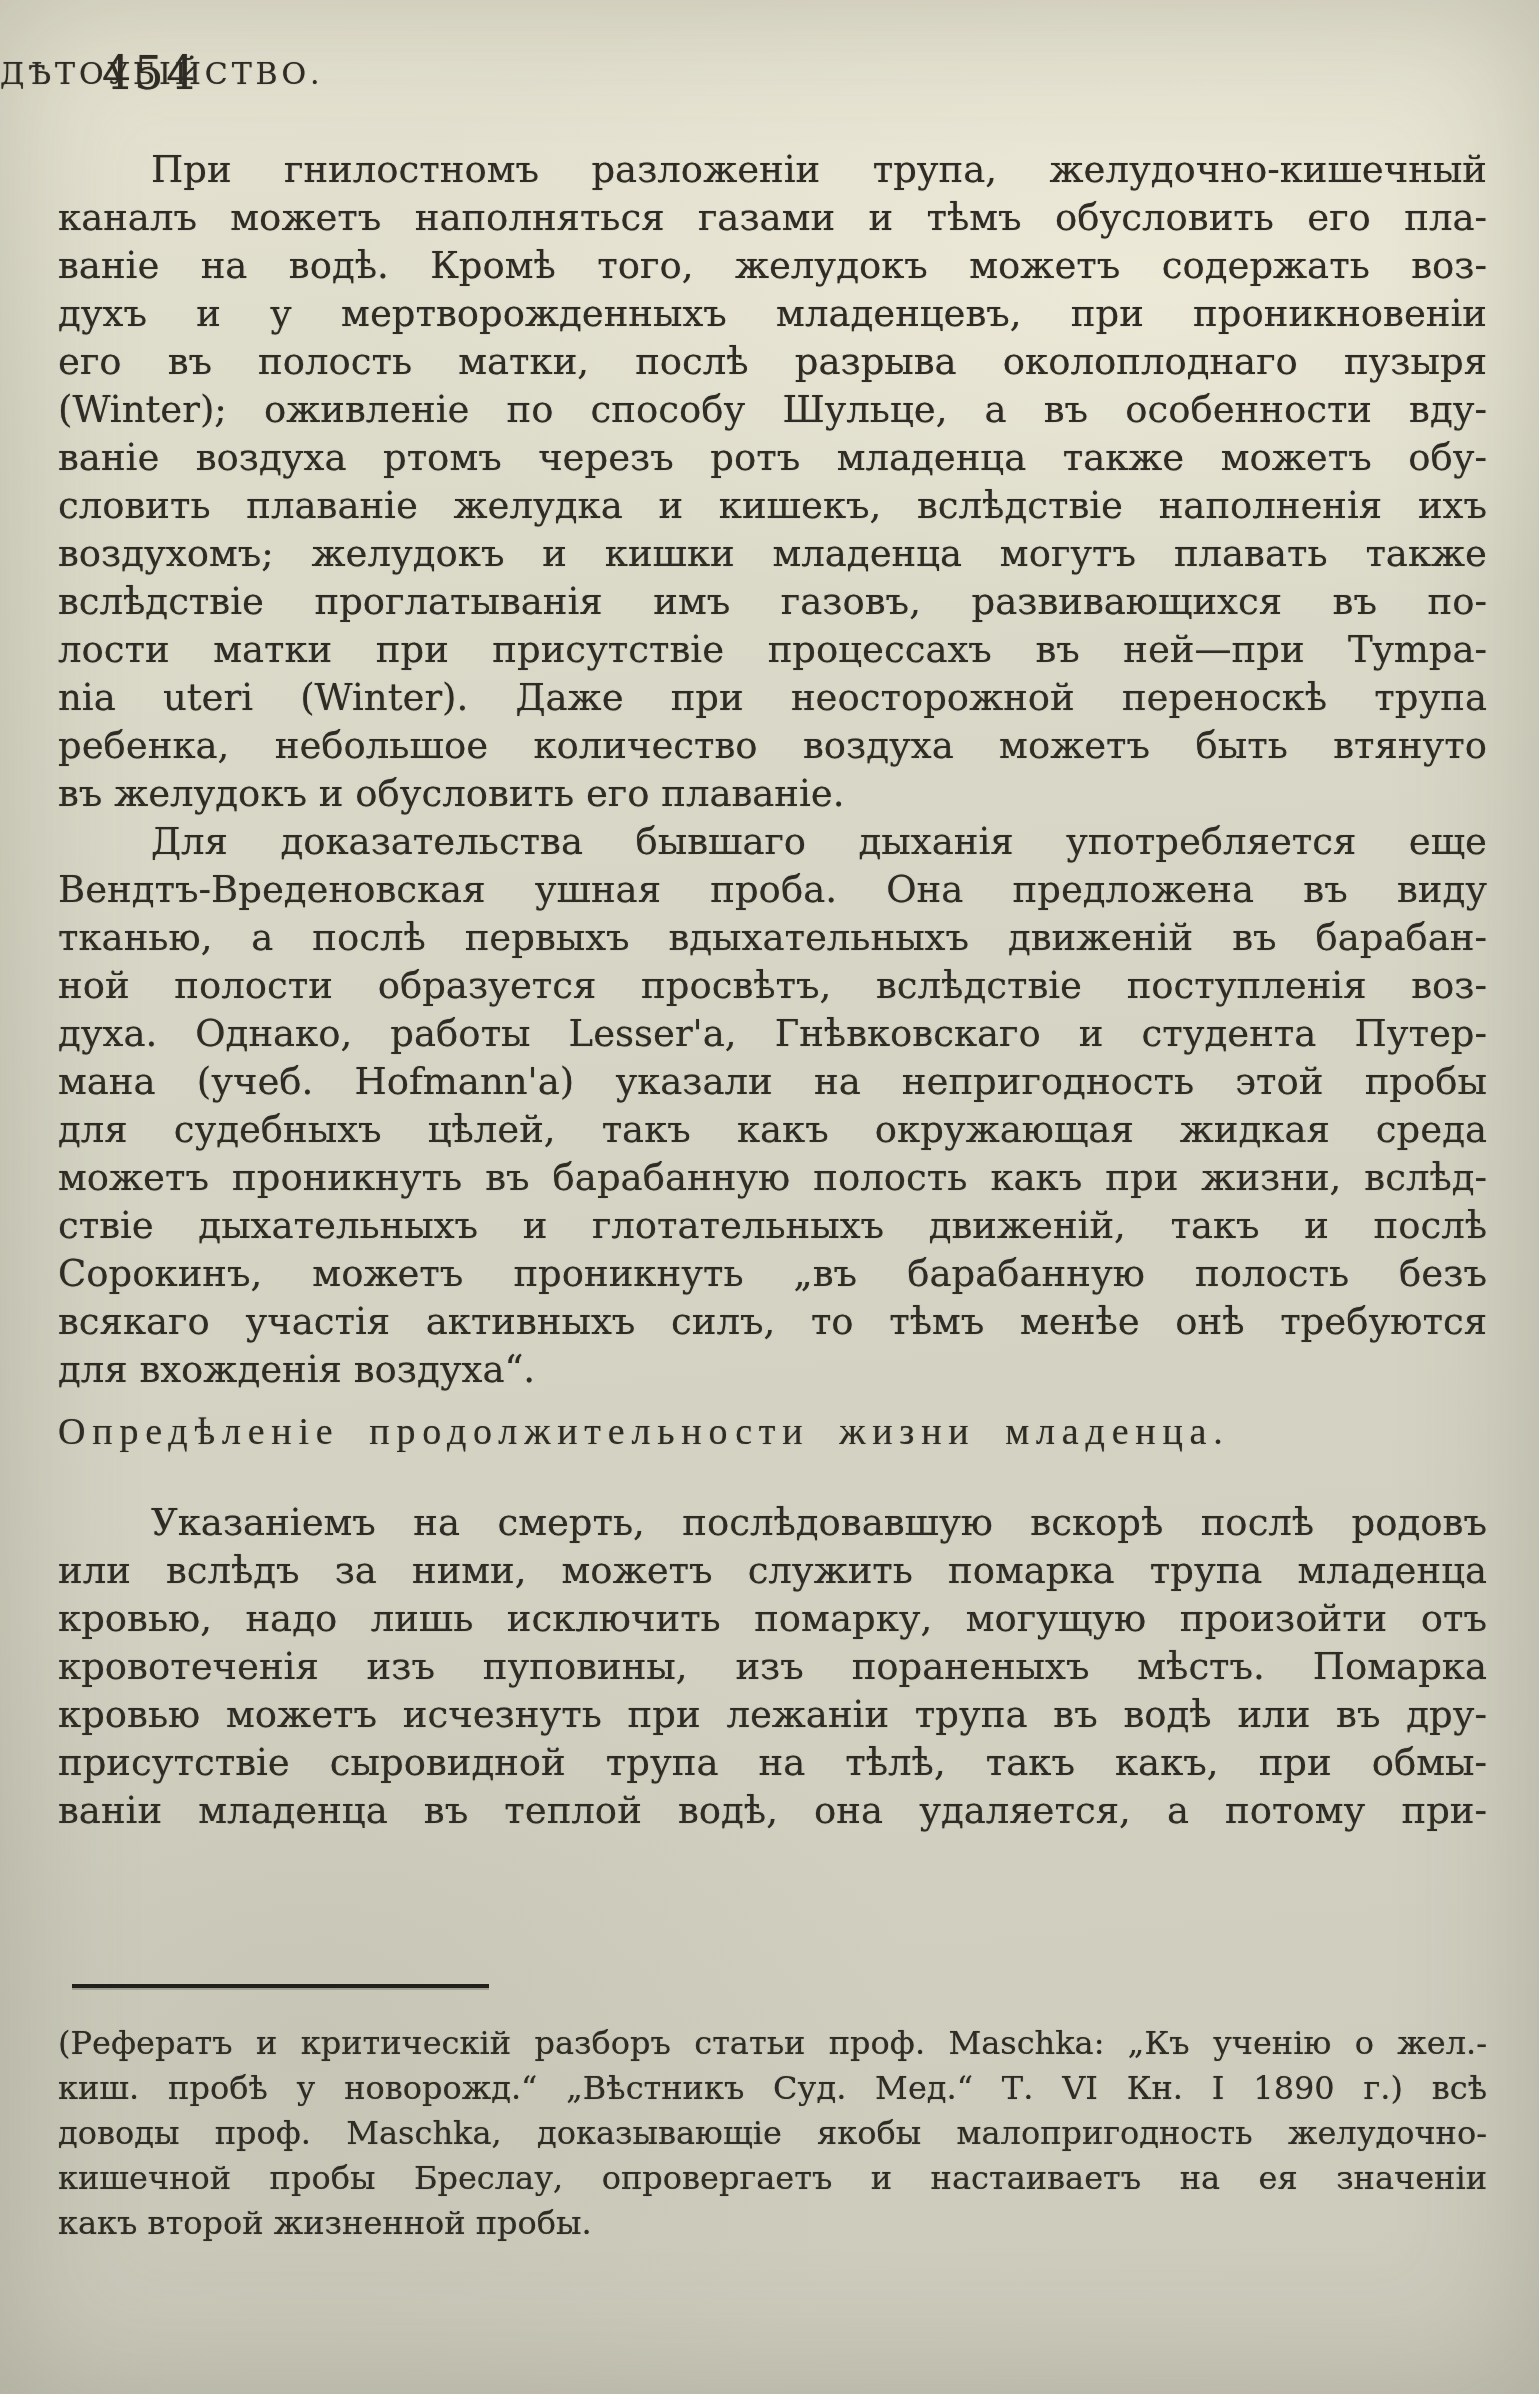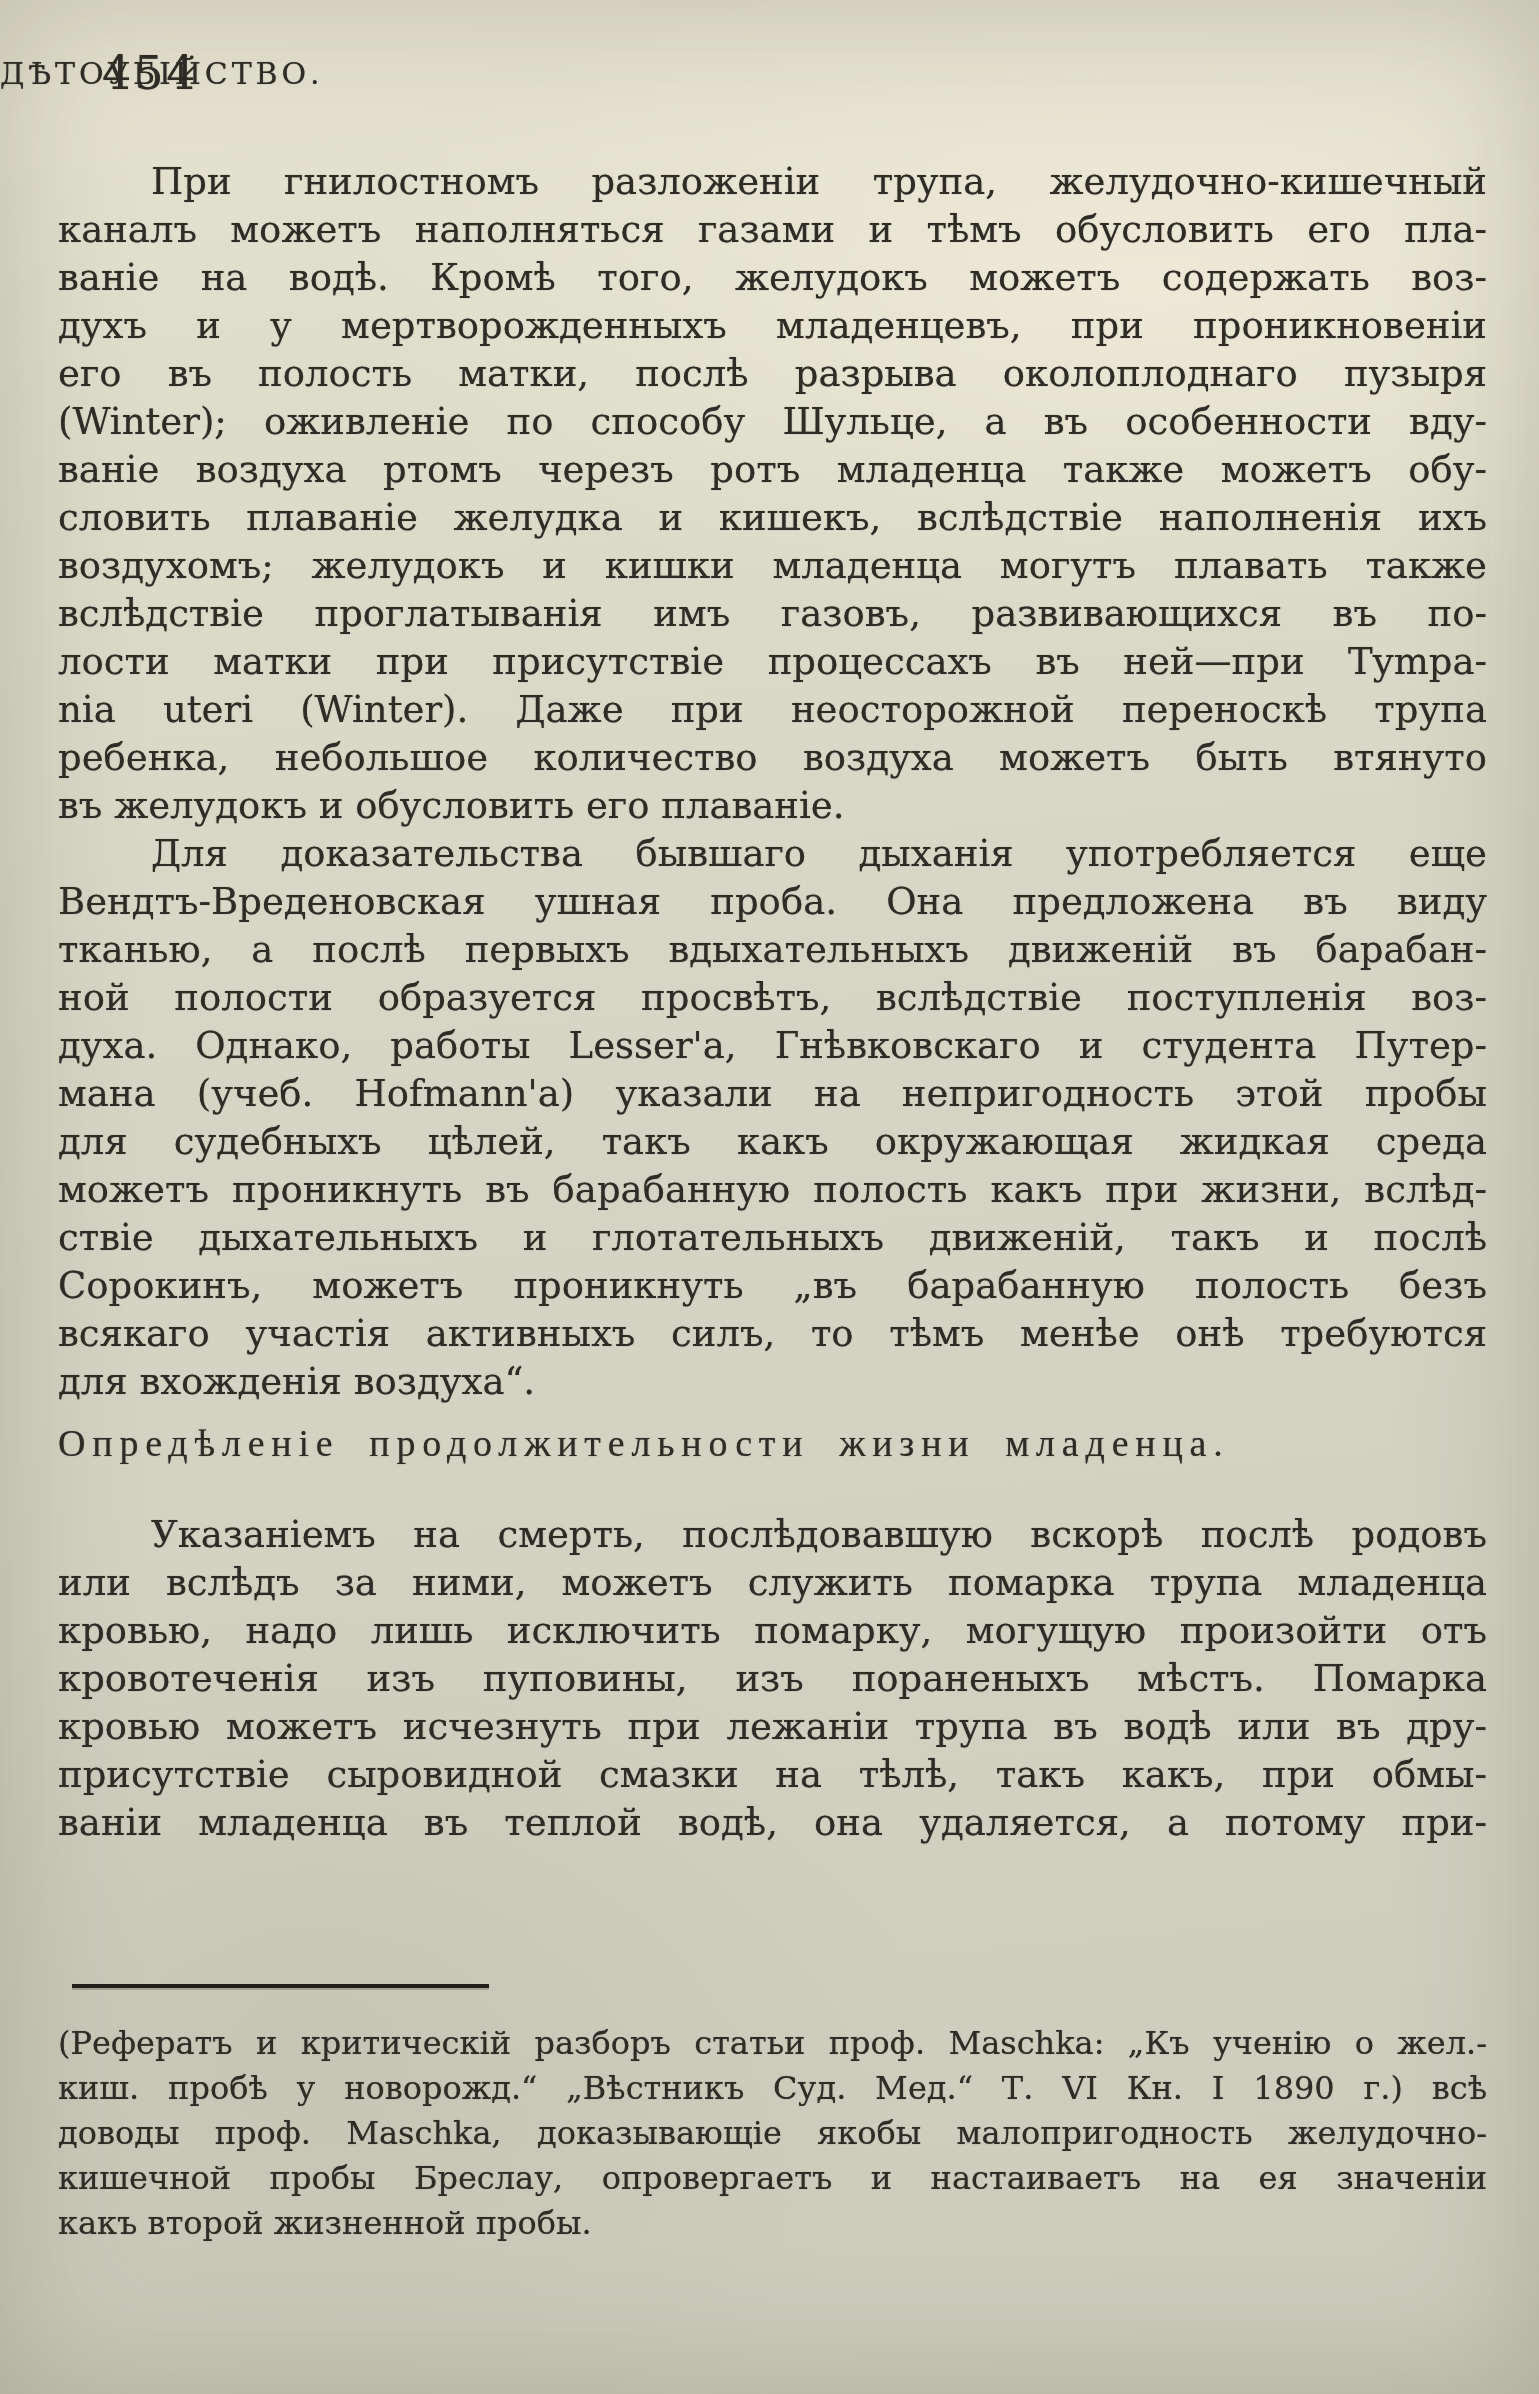--- a/index.html
+++ b/index.html
@@ -34,21 +34,21 @@
     left: 0;
     right: 0;
     top: 56px;
     font-size: 30px;
     letter-spacing: 3.9px;
   }
 
   .body-text {
     position: absolute;
     left: 58px;
-    top: 158px;
+    top: 146px;
     width: 1429px;
   }
 
   .line {
     height: 48px;
     line-height: 48px;
     font-size: 37px;
     text-align: justify;
     text-align-last: justify;
     white-space: nowrap;
@@ -121,21 +121,21 @@
       <div class="line">ствіе дыхательныхъ и глотательныхъ движеній, такъ и послѣ</div>
       <div class="line">Сорокинъ, можетъ проникнуть „въ барабанную полость безъ</div>
       <div class="line">всякаго участія активныхъ силъ, то тѣмъ менѣе онѣ требуются</div>
       <div class="line last">для вхожденія воздуха“.</div>
       <div class="section-heading">Опредѣленіе продолжительности жизни младенца.</div>
       <div class="line indent">Указаніемъ на смерть, послѣдовавшую вскорѣ послѣ родовъ</div>
       <div class="line">или вслѣдъ за ними, можетъ служить помарка трупа младенца</div>
       <div class="line">кровью, надо лишь исключить помарку, могущую произойти отъ</div>
       <div class="line">кровотеченія изъ пуповины, изъ пораненыхъ мѣстъ. Помарка</div>
       <div class="line">кровью можетъ исчезнуть при лежаніи трупа въ водѣ или въ дру-</div>
-      <div class="line">присутствіе сыровидной смазки на тѣлѣ, такъ какъ, при обмы-</div>
+      <div class="line">присутствіе сыровидной трупа на тѣлѣ, такъ какъ, при обмы-</div>
       <div class="line">ваніи младенца въ теплой водѣ, она удаляется, а потому при-</div>
     </div>
 
   <div class="body-text" style="top: 1976px;">
     <div class="footnote-rule"></div>
     <div class="footnote ink">
         <div class="line">(Рефератъ и критическій разборъ статьи проф. Maschka: „Къ ученію о жел.-</div>
         <div class="line">киш. пробѣ у новорожд.“ „Вѣстникъ Суд. Мед.“ Т. VI Кн. I  1890 г.) всѣ</div>
         <div class="line">доводы проф. Maschka, доказывающіе якобы малопригодность желудочно-</div>
         <div class="line">кишечной пробы Бреслау, опровергаетъ и настаиваетъ на ея значеніи</div>

